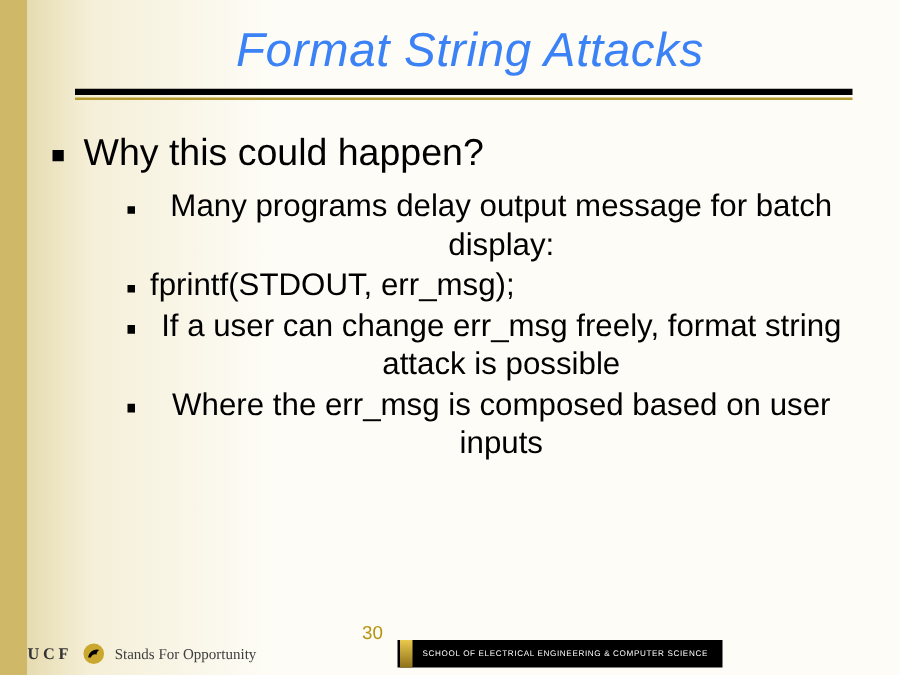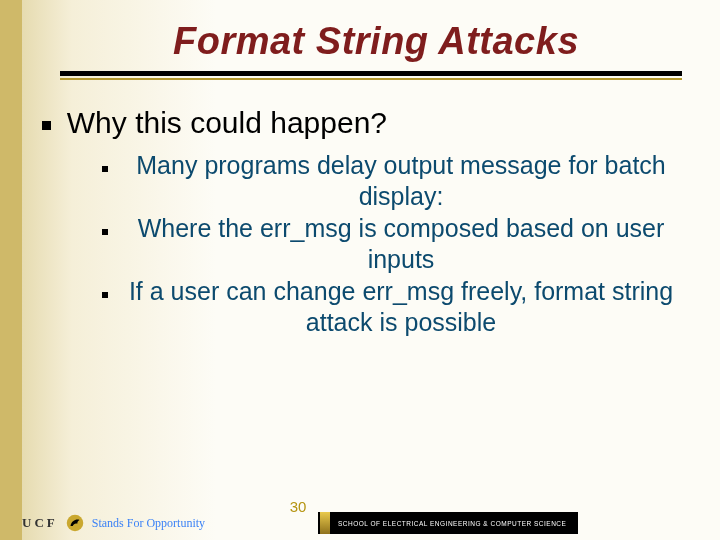--- a/index.html
+++ b/index.html
@@ -13,23 +13,23 @@
     position: relative;
   }
   .slide {
     width: 720px;
     height: 540px;
     position: relative;
     padding: 20px 28px 0 20px;
   }
   .title {
     font-size: 38px;
-    font-weight: bold;
+    font-weight: normal;
     font-style: italic;
-    color: #7f1d1d;
+    color: #3b82f6;
     text-align: center;
     letter-spacing: 0.5px;
     margin-left: 60px;
     margin-right: 20px;
     padding-bottom: 8px;
   }
   .title-rule {
     margin-left: 40px;
     margin-right: 10px;
     border-top: 5px solid #000;
@@ -69,21 +69,21 @@
   }
   .lvl2 .bullet {
     font-size: 11px;
     line-height: 1;
     margin-top: 12px;
     margin-right: 12px;
     color: #000;
   }
   .lvl2 .text {
     font-size: 25px;
-    color: #0c4a6e;
+    color: #000000;
     line-height: 1.22;
   }
   .footer {
     position: absolute;
     bottom: 0;
     left: 0;
     width: 596px;
     height: 40px;
   }
   .ucf-block {
@@ -102,21 +102,21 @@
   }
   .pegasus {
     width: 18px;
     height: 18px;
     margin-left: 8px;
     margin-right: 8px;
   }
   .sfo {
     font-family: Georgia, serif;
     font-size: 12px;
-    color: #3b82f6;
+    color: #404040;
   }
   .pagenum {
     position: absolute;
     left: 50%;
     transform: translateX(-50%);
     bottom: 25px;
     font-size: 15px;
     color: #b59410;
     font-family: Arial, sans-serif;
   }
@@ -159,25 +159,29 @@
       <span class="text">Why this could happen?</span>
     </div>
 
     <div class="sub">
       <div class="lvl2">
         <span class="bullet"><span class="sq"></span></span>
         <span class="text">Many programs delay output message for batch display:</span>
       </div>
       <div class="lvl2">
         <span class="bullet"><span class="sq"></span></span>
+        <span class="text">fprintf(STDOUT, err_msg);</span>
+      </div>
+      <div class="lvl2">
+        <span class="bullet"><span class="sq"></span></span>
+        <span class="text">If a user can change err_msg freely, format string attack is possible</span>
+      </div>
+      <div class="lvl2">
+        <span class="bullet"><span class="sq"></span></span>
         <span class="text">Where the err_msg is composed based on user inputs</span>
-      </div>
-      <div class="lvl2">
-        <span class="bullet"><span class="sq"></span></span>
-        <span class="text">If a user can change err_msg freely, format string attack is possible</span>
       </div>
     </div>
   </div>
 
   <div class="footer">
     <div class="ucf-block">
       <span class="ucf-letters">UCF</span>
       <svg class="pegasus" viewBox="0 0 24 24">
         <circle cx="12" cy="12" r="11" fill="#caa82f"></circle>
         <path d="M6 16 C7 9, 14 6, 18 8 C16 9, 15 11, 15 13 C13 12, 10 13, 9 16 Z" fill="#000"></path>

